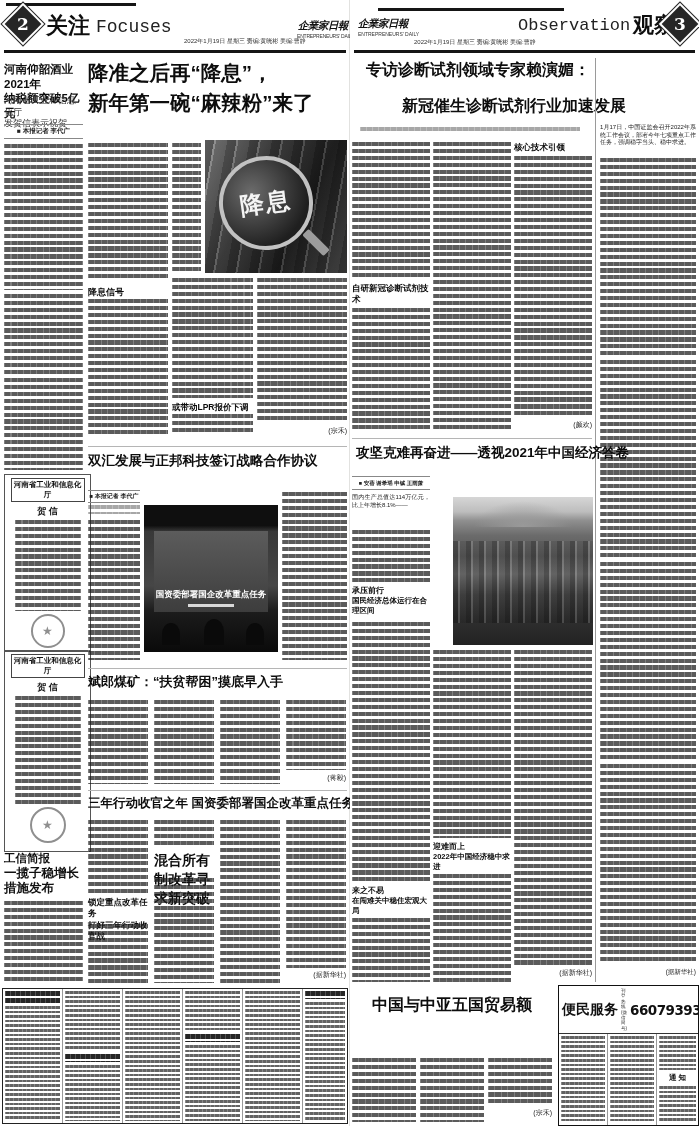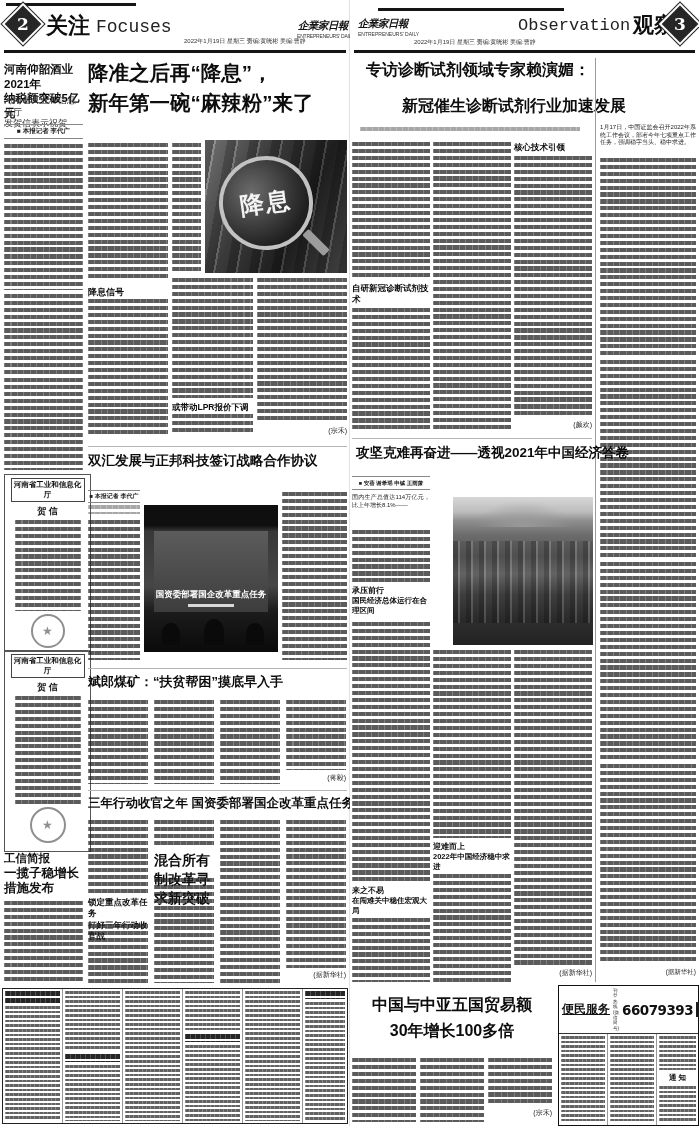--- a/index.html
+++ b/index.html
@@ -266,30 +266,29 @@
   <div class="abs sub" style="left:83px;top:842px;width:78px;font-size:8px;line-height:1.3;">
     <div>迎难而上</div>
     <div style="font-size:7.5px;">2022年中国经济稳中求进</div>
   </div>
   <div class="abs gk" style="left:83px;top:874px;width:78px;height:108px;"></div>
   <div class="abs gk" style="left:164px;top:650px;width:78px;height:316px;"></div>
   <div class="abs sign" style="left:164px;top:968px;width:78px;font-size:7px;">(据新华社)</div>
 
   <div class="abs hl" style="left:2px;top:992px;width:200px;text-align:center;font-size:16px;white-space:normal;line-height:1.6;">
     <div>中国与中亚五国贸易额</div>
-    <div>30年增长100多倍</div>
   </div>
   <div class="abs gk" style="left:2px;top:1058px;width:64px;height:64px;"></div>
   <div class="abs gk" style="left:70px;top:1058px;width:64px;height:64px;"></div>
   <div class="abs gk" style="left:138px;top:1058px;width:64px;height:48px;"></div>
   <div class="abs sign" style="left:138px;top:1108px;width:64px;font-size:7px;">(宗禾)</div>
 
   <div class="abs box" style="left:208px;top:985px;width:139px;height:139px;border-width:1.5px;border-color:#111;display:flex;flex-direction:column;">
     <div class="adhdr">
-      <span class="b" style="font-size:12px;white-space:nowrap;text-decoration:underline;">便民服务</span>
+      <span class="b" style="font-size:14px;white-space:nowrap;">便民服务</span>
       <span style="font-size:4.5px;color:#222;width:24px;line-height:1.2;">刊登热线(微信同号)</span>
       <span class="phone">66079393</span>
       <span class="dsq" style="width:15px;height:15px;margin-left:auto;">
             <i></i>
             <i></i>
             <i></i>
           </span>
     </div>
     <div class="adcols" style="flex:1;">
       <div class="adcol" style="width:44px;">

